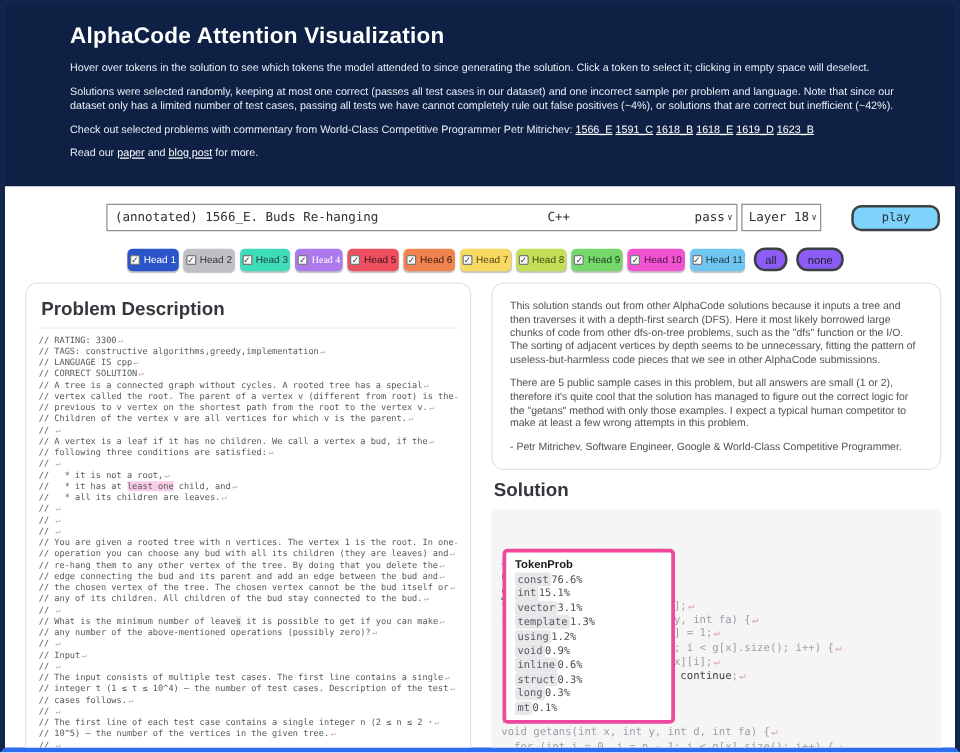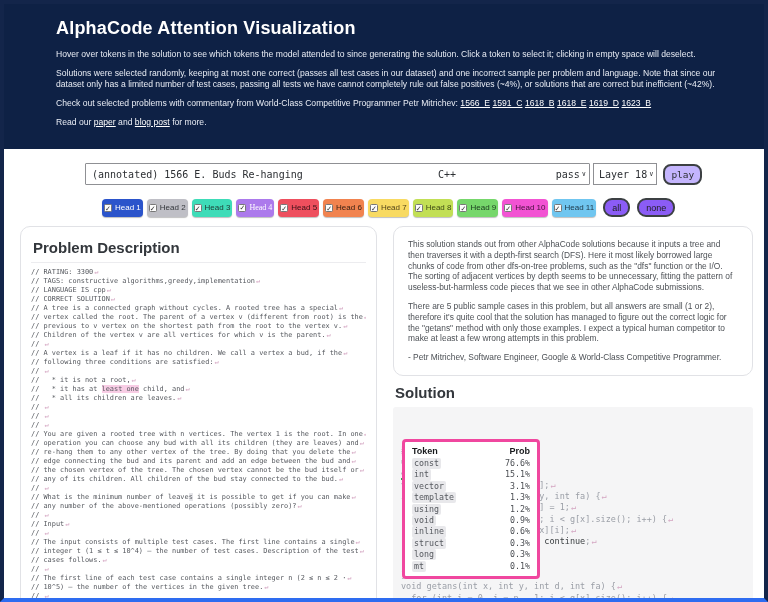--- a/index.html
+++ b/index.html
@@ -11,21 +11,21 @@
   .hdr p{margin:0 0 8px 0;font-size:8.6px;line-height:11px;color:#e8ecf4;}
   .hdr a{color:#ffffff;text-decoration:underline;cursor:pointer;}
   
   .tbrow{display:flex;align-items:center;margin:14px 0 0 81px;height:22px;font-family:"DejaVu Sans Mono",monospace;font-size:10px;color:#2c2f33;}
   .tb-select{display:flex;align-items:center;width:505px;height:22px;border:1px solid #8f9094;background:#fff;border-radius:1px;}
   .tb-problem{width:352px;padding-left:6px;white-space:nowrap;overflow:hidden;}
   .tb-lang{width:100px;}
   .tb-pass{margin-left:auto;display:flex;align-items:center;padding-right:3px;}
   .dd-arrow{font-size:7px;margin-left:2px;color:#35383c;}
   .tb-layer{display:flex;align-items:center;height:22px;border:1px solid #8f9094;background:#fff;margin-left:3px;padding:0 3px 0 5px;}
-  .tb-play{margin-left:6px;height:21px;border:2px solid #3c4043;border-radius:8px;background:#c4b5fd;font-family:"DejaVu Sans Mono",monospace;font-size:9.5px;color:#2c2f33;padding:0 6px;cursor:pointer;}
+  .tb-play{margin-left:24px;height:21px;border:2px solid #3c4043;border-radius:8px;background:#7dd3fc;font-family:"DejaVu Sans Mono",monospace;font-size:9.5px;color:#2c2f33;padding:0 22px;cursor:pointer;}
   
   .headsrow{display:flex;align-items:center;margin:13px 0 0 98px;gap:4px;}
   .headbtn{display:flex;align-items:center;gap:3px;height:18px;border:none;border-radius:4px;padding:0 2px;font-size:8px;font-weight:500;cursor:pointer;font-family:"Liberation Sans",sans-serif;box-shadow:0 1px 1px rgba(0,0,0,.25);}
   .cbx{display:inline-block;width:8px;height:8px;background:#fdfdfd;border:1px solid #777;border-radius:1.5px;font-size:7px;line-height:7px;color:#333;text-align:center;}
   .cbx::after{content:"✓";}
   .miscbtn{height:19px;border:2px solid #3c4043;border-radius:9px;background:#8b5cf6;font-size:9px;color:#202124;padding:0 7px;margin-left:3px;cursor:pointer;font-family:"Liberation Sans",sans-serif;}
   
   .main{display:flex;margin:9px 11px 0 16px;gap:16px;align-items:flex-start;}
   .card{border:1px solid #e1e2e6;border-radius:10px;background:#fff;}
   .leftcard{width:357px;padding:10px 10px;height:400px;}
@@ -45,21 +45,21 @@
   
   .hl-a{background:#fce6f2;}
   .hl-b{background:#f8cde5;}
   .hl-c{background:#f2a2cf;}
   .hl-g{background:#e6e6ea;}
   .kw{color:#3c4043;font-weight:normal;}
   .gul{color:#3c4043;font-weight:bold;border-bottom:2px solid #2da44e;}
   .sel{background:#e23ba0;color:#fff;}
   
   .popup{position:absolute;left:9px;top:32px;width:138px;background:#fff;border:3px solid #f0479f;border-radius:4px;padding:3px 7px 4px 7px;z-index:5;}
-  .prow{display:flex;justify-content:space-between;align-items:center;height:11.4px;font-size:8.3px;}
+  .prow{display:flex;align-items:center;height:11.4px;font-size:8.3px;}
   .phead{height:13px;font-family:"Liberation Sans",sans-serif;font-size:9px;font-weight:bold;color:#17191c;}
   .tokchip{background:#e8e8eb;color:#55585e;padding:0 2px;border-radius:2px;font-family:"DejaVu Sans Mono",monospace;}
   .prob{color:#4b4e53;font-family:"DejaVu Sans Mono",monospace;}
 </style>
 </head>
 <body>
 
 <div class="page">
 
   <div class="hdr">

